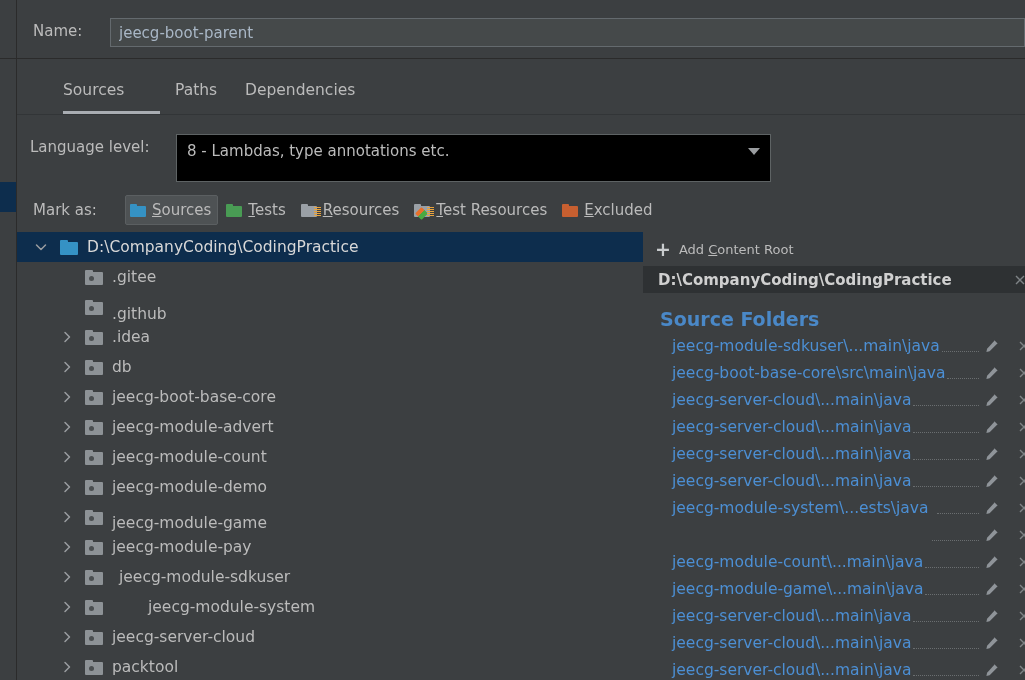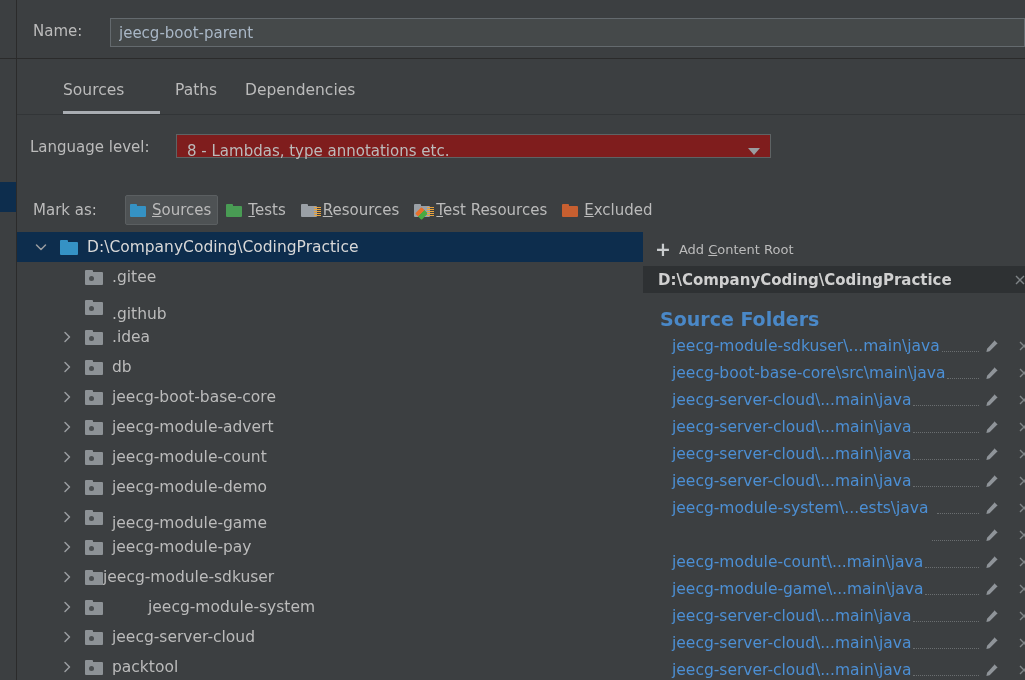--- a/index.html
+++ b/index.html
@@ -107,23 +107,23 @@
   
   #lang-label {
     position: absolute;
     left: 30px; top: 138px;
     font-size: 15px;
     color: #bbbbbb;
   }
   #lang-combo {
     position: absolute;
     left: 176px; top: 134px;
-    width: 595px; height: 24px;
+    width: 595px; height: 48px;
     box-sizing: border-box;
-    background: #7f1d1d;
+    background: #000000;
     border: 1px solid #5e6364;
     cursor: default;
   }
   #lang-combo-text {
     position: absolute;
     left: 10px; top: 7px;
     font-size: 15px;
     color: #bbbbbb;
     white-space: nowrap;
   }
@@ -601,21 +601,21 @@
       <span class="chev" style="left: 42px;">
         <svg width="16" height="16" viewBox="0 0 16 16">
           <path d="M6 3.5 L10.5 8 L6 12.5" stroke="currentColor" stroke-width="1.5" fill="none" stroke-linecap="round" stroke-linejoin="round"></path>
         </svg>
       </span>
       <span class="mfico" style="left: 68px;">
         <span class="tab-top"></span>
         <span class="body"></span>
         <span class="dot"></span>
       </span>
-      <span class="tlabel" style="left: 86px;">jeecg-module-sdkuser</span>
+      <span class="tlabel" style="left: 102px;">jeecg-module-sdkuser</span>
     </div>
     <div class="trow">
       <span class="chev" style="left: 42px;">
         <svg width="16" height="16" viewBox="0 0 16 16">
           <path d="M6 3.5 L10.5 8 L6 12.5" stroke="currentColor" stroke-width="1.5" fill="none" stroke-linecap="round" stroke-linejoin="round"></path>
         </svg>
       </span>
       <span class="mfico" style="left: 68px;">
         <span class="tab-top"></span>
         <span class="body"></span>

